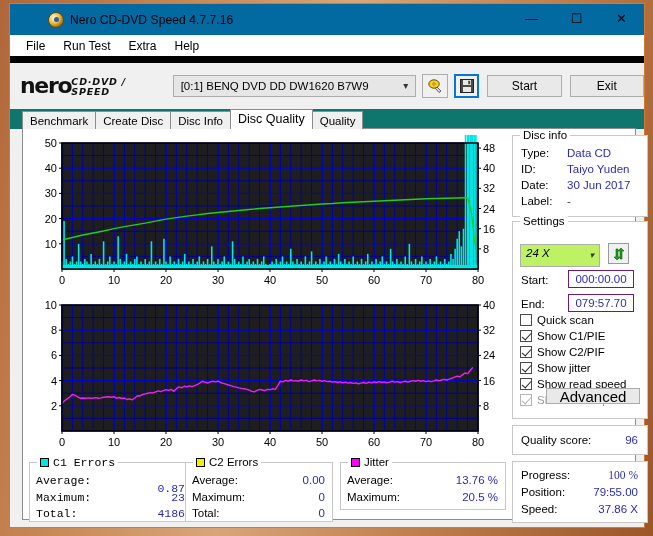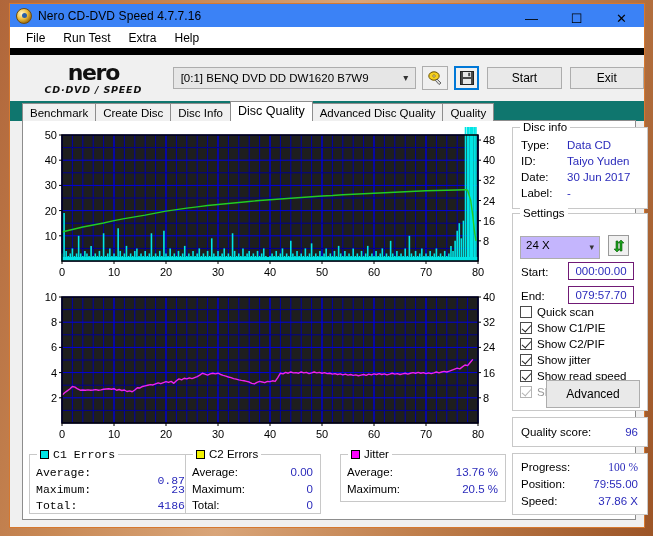--- a/index.html
+++ b/index.html
@@ -19,26 +19,27 @@
     width: 636px; height: 525px;
     background: #f0f0f0;
     border: 1px solid #d6782f;
     box-sizing: border-box;
     display: flex;
     flex-direction: column;
   }
 
   
   #titlebar {
-    height: 23px;
-    background: #3b82f6;
+    height: 31px;
+    background: #0369a1;
     display: flex;
     align-items: center;
     flex: 0 0 auto;
     position: relative;
+    padding-left: 32px;
   }
   #app-icon {
     width: 16px; height: 16px;
     margin-left: 6px; margin-right: 6px;
     border-radius: 50%;
     background: radial-gradient(circle at 35% 33%, #fff9d0 0%, #f0c040 42%, #a07012 75%, #5a3c06 100%);
     border: 1px solid #6b4a10;
     box-sizing: border-box;
     position: relative;
   }
@@ -81,21 +82,21 @@
     height: 46px;
     background: #f0f0f0;
     display: flex;
     align-items: center;
     flex: 0 0 auto;
     position: relative;
   }
   #logo {
     width: 150px;
     margin-left: 10px;
-    display: flex; flex-direction: column; align-items: center;
+    display: flex; flex-direction: row; align-items: center;
     line-height: 1;
   }
   #logo-main {
     font-family: "DejaVu Sans", sans-serif;
     font-weight: bold;
     font-size: 22px;
     letter-spacing: -1.3px;
     color: #111;
   }
   #logo-sub {
@@ -214,26 +215,27 @@
   #grp-quality  { left: 489px; top: 296px; width: 136px; height: 30px; }
   #grp-progress { left: 489px; top: 332px; width: 136px; height: 62px; }
 
   .kv { position: absolute; font-size: 11.5px; color: #000; white-space: nowrap; }
   .kvv { position: absolute; font-size: 11.5px; color: #2b2bbb; white-space: nowrap; }
 
   
   #speed-select {
     position: absolute; left: 7px; top: 22px;
     width: 80px; height: 23px;
-    background: #c4b5fd;
+    background: #bef264;
     border: 1px solid #adadad;
     box-sizing: border-box;
     font-size: 11.5px; color: #000;
     padding-left: 5px;
     line-height: 17px;
+    font-style: italic;
   }
   #speed-select .chev { position: absolute; right: 5px; top: 2px; font-size: 9px; color: #333; }
   #refresh-btn {
     position: absolute; left: 95px; top: 21px;
     width: 21px; height: 21px;
     border: 1px solid #9a9a9a;
     background: #f0f0f0;
     box-sizing: border-box;
     display: flex; align-items: center; justify-content: center;
   }
@@ -263,31 +265,31 @@
     position: absolute; left: 3px; top: 0px;
     width: 4px; height: 8px;
     border: solid #222;
     border-width: 0 1.6px 1.6px 0;
     transform: rotate(42deg);
   }
   .cbox.dim { border-color: #b4b4b4; }
   .cbox.dim.checked::after { border-color: #b4b4b4; }
   #adv-btn {
     position: absolute; left: 33px; top: 166px;
-    width: 94px; height: 28px;
+    width: 94px; height: 16px;
     border: 1px solid #adadad;
     background: #e9e9e9;
     box-sizing: border-box;
-    font-size: 12px; color: #000;
+    font-size: 15px; color: #000;
     display: flex; align-items: center; justify-content: center;
   }
 
   
   #stat-c1 { left: 6px;   top: 333px; width: 164px; height: 60px; font-family: Liberation Mono, monospace; }
-  #stat-c2 { left: 162px; top: 333px; width: 136px; height: 60px; }
+  #stat-c2 { left: 162px; top: 333px; width: 148px; height: 60px; }
   #stat-ji { left: 317px; top: 333px; width: 166px; height: 48px; }
   .stat-title { display: flex; align-items: center; }
   .swatch {
     width: 9px; height: 9px;
     border: 1px solid #000;
     box-sizing: border-box;
     margin-right: 4px;
     display: inline-block;
     vertical-align: -1px;
   }
@@ -346,21 +348,20 @@
 
     <div class="wbtn">Start</div>
     <div class="wbtn">Exit</div>
   </div>
 
   <div id="tabstrip">
     <div class="tab">Benchmark</div>
     <div class="tab">Create Disc</div>
     <div class="tab">Disc Info</div>
     <div class="tab active">Disc Quality</div>
-    <div class="tab">Advanced Disc Quality</div>
     <div class="tab">Quality</div>
   </div>
 
   <div id="content">
 
     <div class="chartbox" id="chart-top">
       <svg class="chart-svg" id="svg-top" width="477" height="156">
           <rect x="33" y="8" width="416" height="126" fill="#1e1e1e"></rect>
           <line x1="33" y1="8" x2="33" y2="134" stroke="#0000a8" stroke-width="1"></line>
           <line x1="43.4" y1="8" x2="43.4" y2="134" stroke="#0000a8" stroke-width="1"></line>

